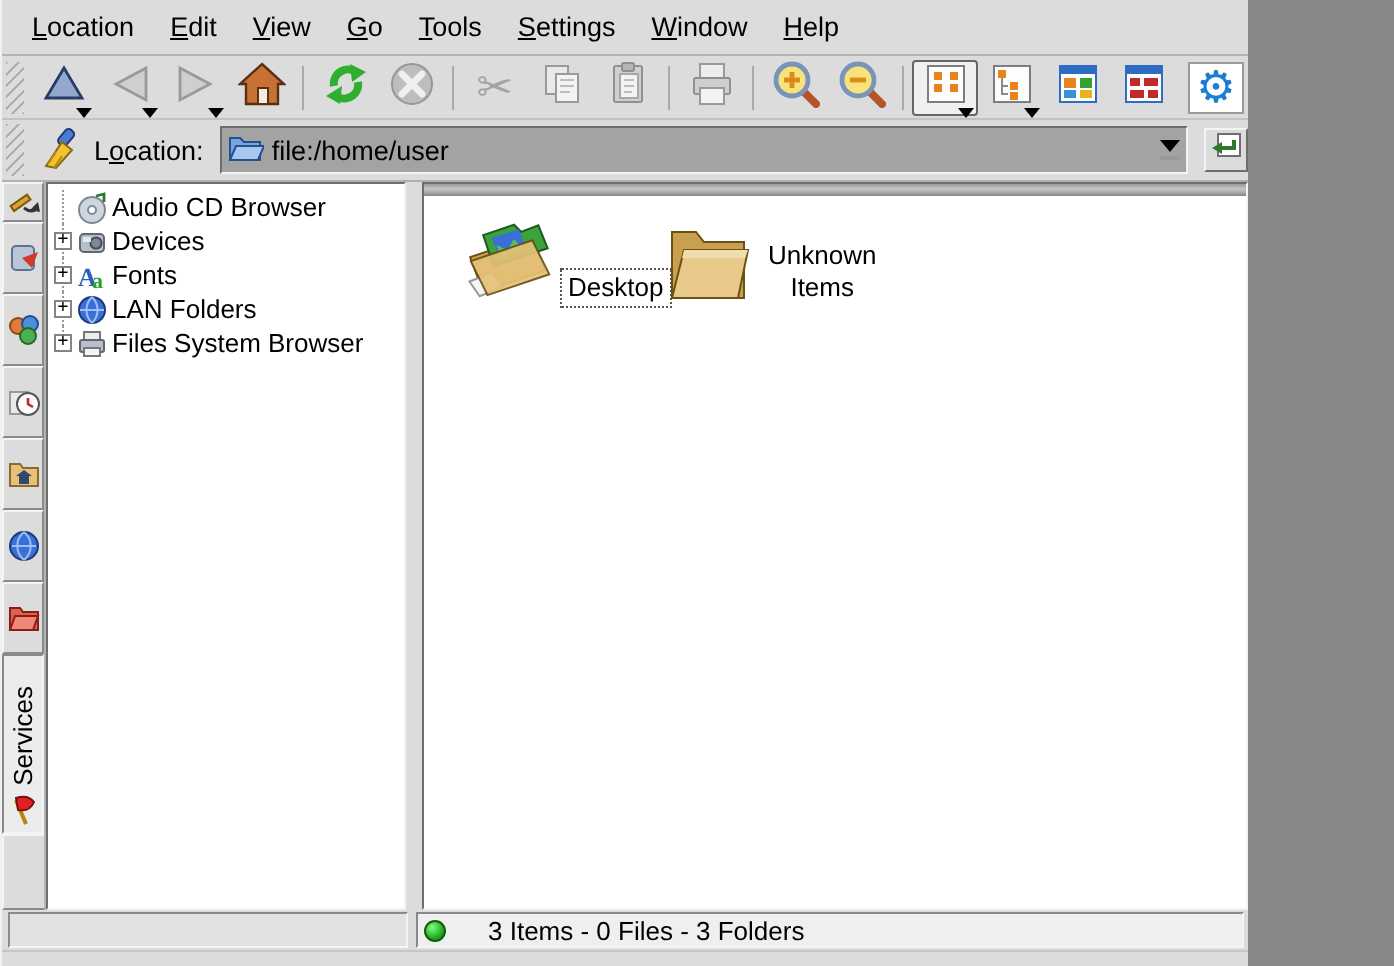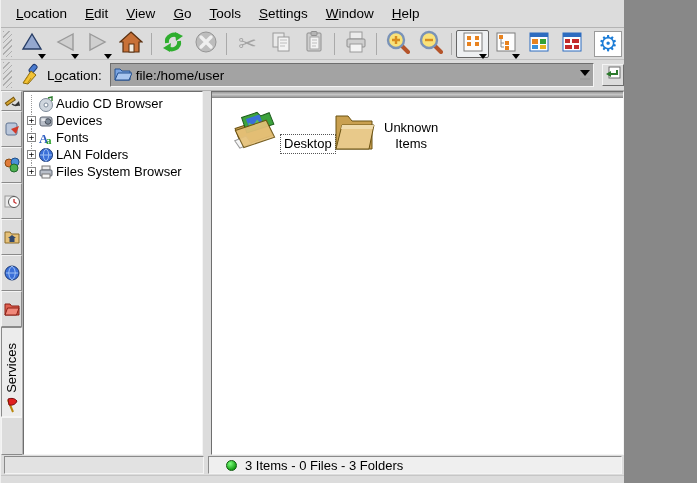--- a/index.html
+++ b/index.html
@@ -80,21 +80,21 @@
   .file-icon { width:52px; height:46px; }
   .file-label { margin-top:4px; font-size:13px; text-align:center; max-width:86px;
     overflow-wrap:break-word; line-height:1.25; padding:1px 3px; border:1px dotted transparent; }
   .file-label.focused { border:1px dotted #555; }
   
   .statusrow { height:20px; flex:0 0 auto; display:flex; gap:4px; padding:1px 2px 1px 3px; }
   .status-left { width:200px; flex:0 0 auto; background:#e2e2e2; border:1px solid;
     border-color:#8a8a8a #f4f4f4 #f4f4f4 #8a8a8a; }
   .status-main { flex:1; background:#efefef; border:1px solid;
     border-color:#8a8a8a #f4f4f4 #f4f4f4 #8a8a8a; display:flex; align-items:center;
-    padding-left:17px; gap:8px; }
+    padding-left:3px; gap:21px; }
   .led { width:11px; height:11px; border-radius:50%;
     background:radial-gradient(circle at 35% 30%, #7dff7d, #18a018 70%);
     border:1px solid #0c5c0c; flex:0 0 auto; }
   .status-text { font-size:13px; }
   .bottomstrip { height:8px; flex:0 0 auto; background:#dcdcdc; border-top:1px solid #c6c6c6; }
 </style>
 </head>
 <body>
 
 <div id="window">

